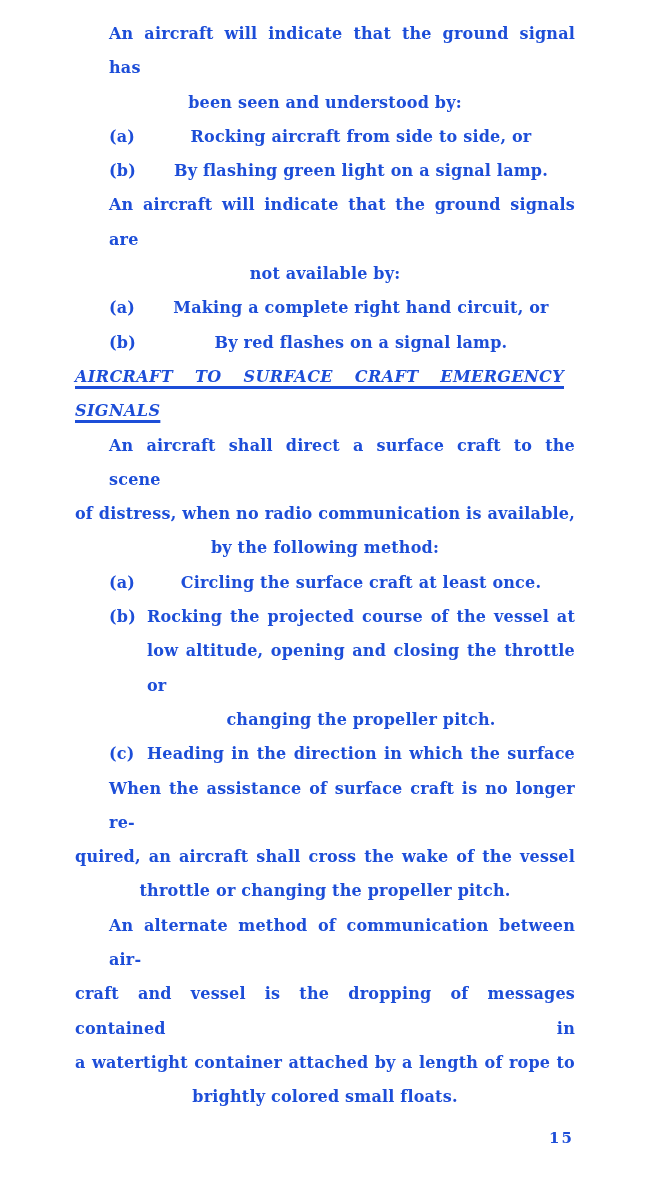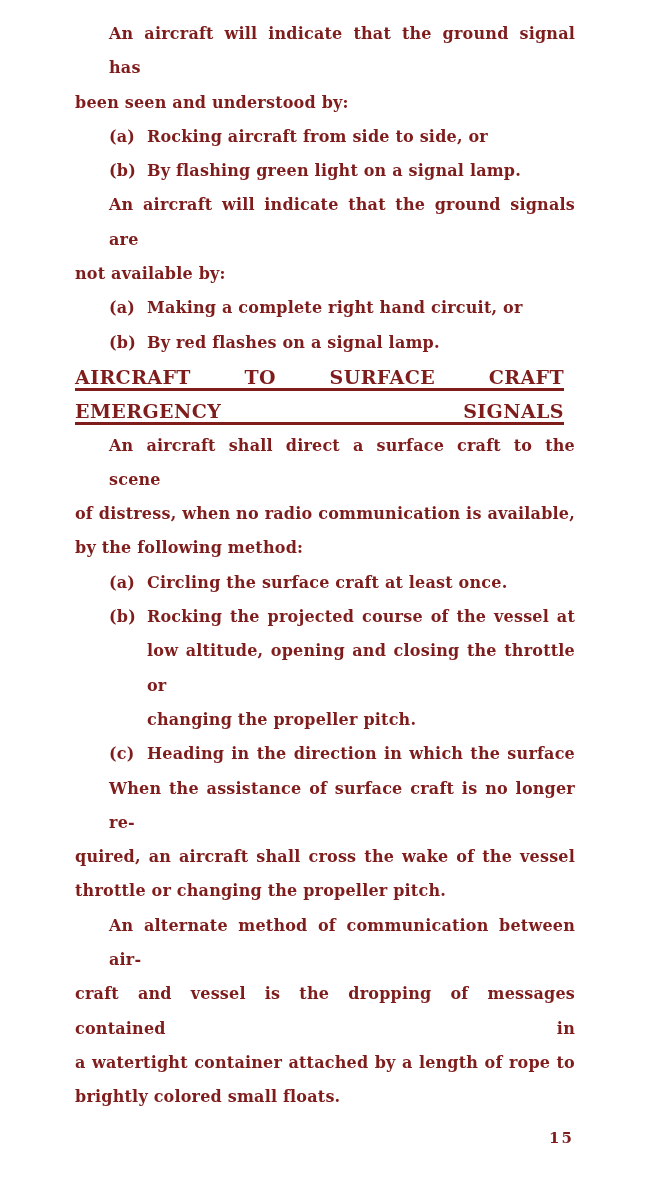--- a/index.html
+++ b/index.html
@@ -6,21 +6,21 @@
     margin: 0;
     padding: 0;
     background: #e8e8e8;
   }
   .page {
     position: relative;
     width: 650px;
     height: 1185px;
     margin: 0 auto;
     background: #ffffff;
-    color: #7f1d1d;
+    color: #1d4ed8;
     font-family: "DejaVu Serif", "Liberation Serif", serif;
     font-weight: bold;
     font-size: 16px;
     letter-spacing: 0.2px;
     overflow: hidden;
   }
   .content {
     position: absolute;
     top: 17px;
     left: 75px;
@@ -28,35 +28,36 @@
   }
   .line {
     line-height: 34.3px;
     white-space: normal;
   }
   .just {
     text-align: justify;
     text-align-last: justify;
   }
   .last {
-    text-align: left;
+    text-align: center;
   }
   .indent {
     padding-left: 34px;
   }
   .heading {
     line-height: 34.3px;
-    font-size: 19px;
+    font-size: 16px;
     letter-spacing: 0.4px;
     width: 489px;
     text-align: justify;
     text-align-last: justify;
     text-decoration: underline;
     text-decoration-thickness: 2.5px;
     text-underline-offset: 4px;
+    font-style: italic;
   }
   .list-item {
     display: flex;
     align-items: flex-start;
   }
   .marker {
     flex: 0 0 38px;
     margin-left: 34px;
     line-height: 34.3px;
   }

